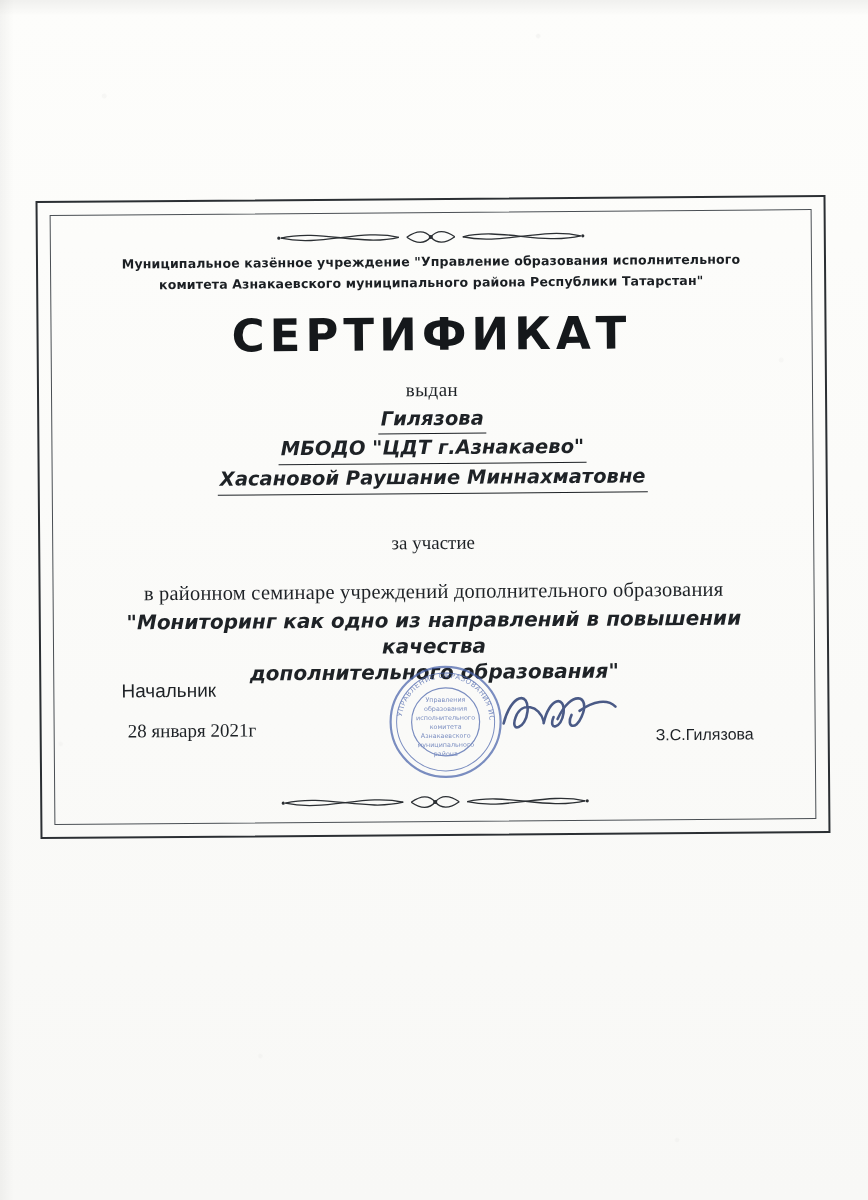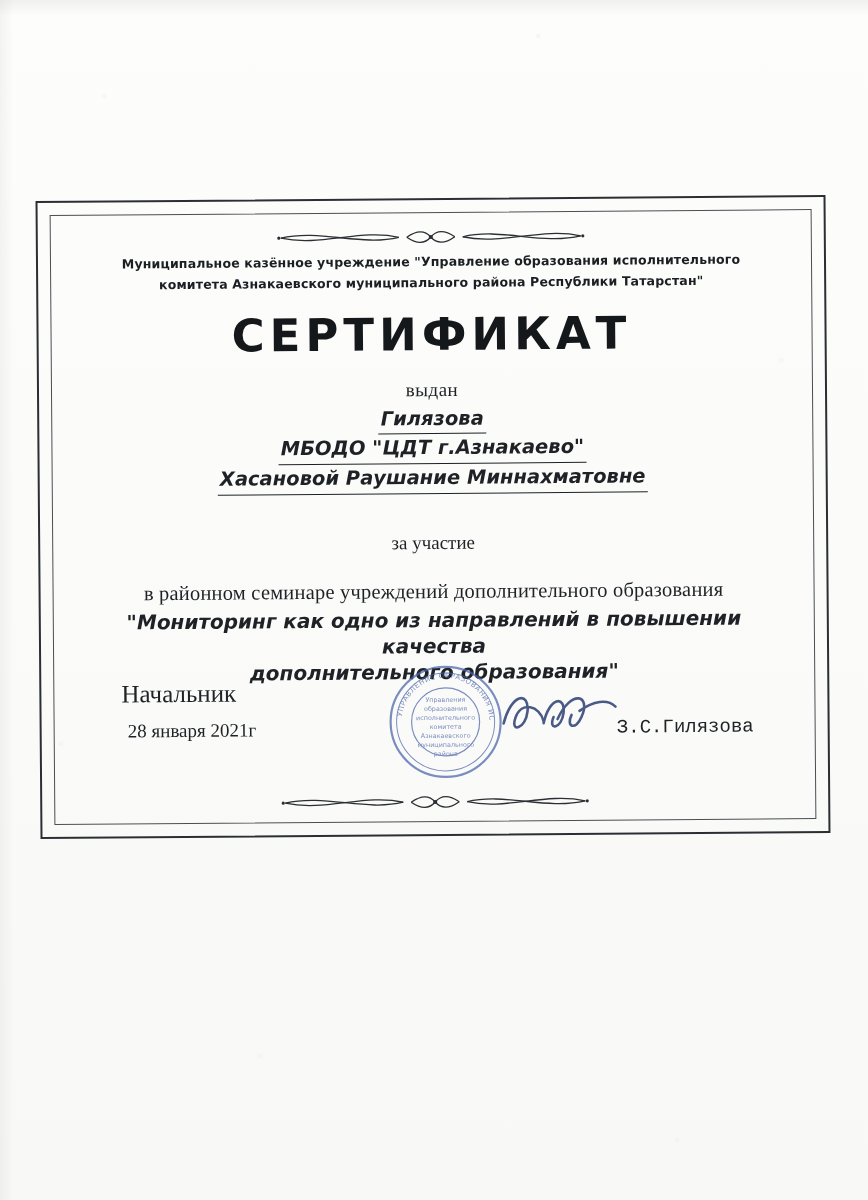--- a/index.html
+++ b/index.html
@@ -166,36 +166,36 @@
     position: absolute;
     left: 6px;
     right: 6px;
     bottom: 46px;
     height: 90px;
   }
   .sig-role {
     position: absolute;
     left: 46px;
     top: 0;
-    font-family: Liberation Serif, serif;
-    font-size: 25px;
+    font-family: Liberation Sans, sans-serif;
+    font-size: 19px;
   }
   .sig-date {
     position: absolute;
     left: 52px;
     top: 40px;
     font-family: "Liberation Serif", serif;
     font-size: 19px;
   }
   .sig-name {
     position: absolute;
     right: 40px;
-    top: 40px;
-    font-family: Liberation Mono, monospace;
-    font-size: 19px;
+    top: 50px;
+    font-family: Liberation Sans, sans-serif;
+    font-size: 16px;
   }
 
   
   .stamp {
     position: absolute;
     left: 288px;
     top: -14px;
     width: 164px;
     height: 120px;
     opacity: 0.72;

